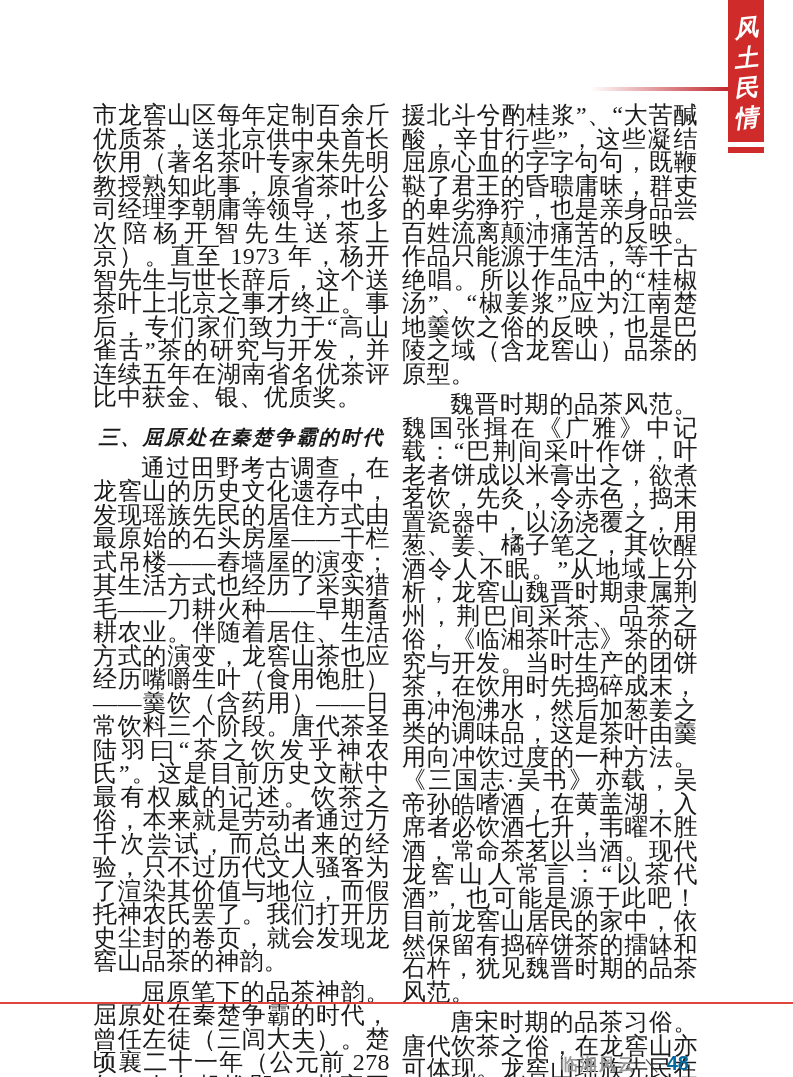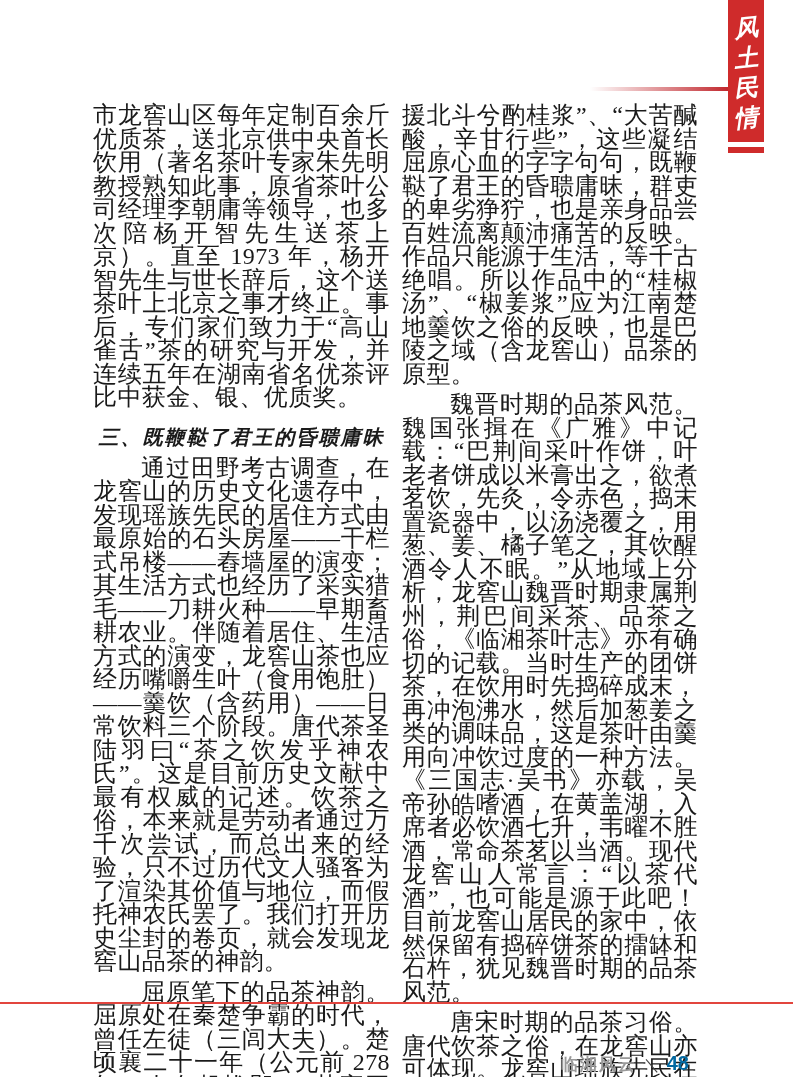--- a/index.html
+++ b/index.html
@@ -93,28 +93,28 @@
     text-align: right;
   }
 </style>
 </head>
 <body>
 
 <div class="page">
 
   <div class="col col-left">
     <p class="para">市龙窖山区每年定制百余斤优质茶，送北京供中央首长饮用（著名茶叶专家朱先明教授熟知此事，原省茶叶公司经理李朝庸等领导，也多次陪杨开智先生送茶上京）。直至 1973 年，杨开智先生与世长辞后，这个送茶叶上北京之事才终止。事后，专们家们致力于“高山雀舌”茶的研究与开发，并连续五年在湖南省名优茶评比中获金、银、优质奖。</p>
-    <h3 class="section-heading">三、既鞭鞑了君王的昏聩庸昧</h3>
+    <h3 class="section-heading">三、屈原处在秦楚争霸的时代</h3>
     <p class="para indent">通过田野考古调查，在龙窖山的历史文化遗存中，发现瑶族先民的居住方式由最原始的石头房屋——干栏式吊楼——舂墙屋的演变；其生活方式也经历了采实猎毛——刀耕火种——早期畜耕农业。伴随着居住、生活方式的演变，龙窖山茶也应经历嘴嚼生叶（食用饱肚）——羹饮（含药用）——日常饮料三个阶段。唐代茶圣陆羽曰“茶之饮发乎神农氏”。这是目前历史文献中最有权威的记述。饮茶之俗，本来就是劳动者通过万千次尝试，而总出来的经验，只不过历代文人骚客为了渲染其价值与地位，而假托神农氏罢了。我们打开历史尘封的卷页，就会发现龙窖山品茶的神韵。</p>
     <p class="para indent">屈原笔下的品茶神韵。屈原处在秦楚争霸的时代，曾任左徒（三闾大夫）。楚顷襄二十一年（公元前 278 年）秦白起拔郢，“楚襄王兵散遂不复战，东北保于陈”。屈原为了楚国的复兴“上洞庭而下江”，联合江南各方面的力量抗击秦军。他深入沅湘洞庭一带，旅居巴陵、汨罗多年，写下了《天问》、《招魂》、《离骚》、《九章》、《九歌》等千古绝唱。“蕙肴蒸兮兰藉，莫桂酒兮椒浆”、“操余弧兮反论降，</p>
   </div>
 
   <div class="col col-right">
     <p class="para">援北斗兮酌桂浆”、“大苦醎酸，辛甘行些”，这些凝结屈原心血的字字句句，既鞭鞑了君王的昏聩庸昧，群吏的卑劣狰狞，也是亲身品尝百姓流离颠沛痛苦的反映。作品只能源于生活，等千古绝唱。所以作品中的“桂椒汤”、“椒姜浆”应为江南楚地羹饮之俗的反映，也是巴陵之域（含龙窖山）品茶的原型。</p>
-    <p class="para indent">魏晋时期的品茶风范。魏国张揖在《广雅》中记载：“巴荆间采叶作饼，叶老者饼成以米膏出之，欲煮茗饮，先灸，令赤色，捣末置瓷器中，以汤浇覆之，用葱、姜、橘子笔之，其饮醒酒令人不眠。”从地域上分析，龙窖山魏晋时期隶属荆州，荆巴间采茶、品茶之俗，《临湘茶叶志》亦有确切的记载。当时生产的团饼茶，在饮用时先捣碎成末，再冲泡沸水，然后加葱姜之类的调味品，这是茶叶由羹用向冲饮过度的一种方法。《三国志·吴书》亦载，吴帝孙皓嗜酒，在黄盖湖，入席者必饮酒七升，韦曜不胜酒，常命茶茗以当酒。现代龙窖山人常言：“以茶代酒”，也可能是源于此吧！目前龙窖山居民的家中，依然保留有捣碎饼茶的擂缽和石杵，犹见魏晋时期的品茶风范。</p>
+    <p class="para indent">魏晋时期的品茶风范。魏国张揖在《广雅》中记载：“巴荆间采叶作饼，叶老者饼成以米膏出之，欲煮茗饮，先灸，令赤色，捣末置瓷器中，以汤浇覆之，用葱、姜、橘子笔之，其饮醒酒令人不眠。”从地域上分析，龙窖山魏晋时期隶属荆州，荆巴间采茶、品茶之俗，《临湘茶叶志》茶的研究与开发。当时生产的团饼茶，在饮用时先捣碎成末，再冲泡沸水，然后加葱姜之类的调味品，这是茶叶由羹用向冲饮过度的一种方法。《三国志·吴书》亦载，吴帝孙皓嗜酒，在黄盖湖，入席者必饮酒七升，韦曜不胜酒，常命茶茗以当酒。现代龙窖山人常言：“以茶代酒”，也可能是源于此吧！目前龙窖山居民的家中，依然保留有捣碎饼茶的擂缽和石杵，犹见魏晋时期的品茶风范。</p>
     <p class="para indent">唐宋时期的品茶习俗。唐代饮茶之俗，在龙窖山亦可体现。龙窖山瑶族先民在鼎盛时期，种茶、制茶成为其经济生活的重要来源。上乘者进入市贾换取谷物食品及食盐，山民们也须留取部分茶叶作为自用。其一，龙窖山山高风寒，湿度大，日照少，易染风湿性疾病，煮茶之饮，成为防病治病的土方土法。其二，山民们长期在高山劳作，精神疲惫劳困，煮茶之饮，亦是消除疲劳的最好办法。笔者在龙窖山调查时，就尝到了大碗煮茶。茶色澄黄，其味苦涩，</p>
   </div>
 
   <div class="accent-line"></div>
 
   <div class="banner">
     <span class="banner-char">风</span>
     <span class="banner-char">土</span>
     <span class="banner-char">民</span>
     <span class="banner-char">情</span>

